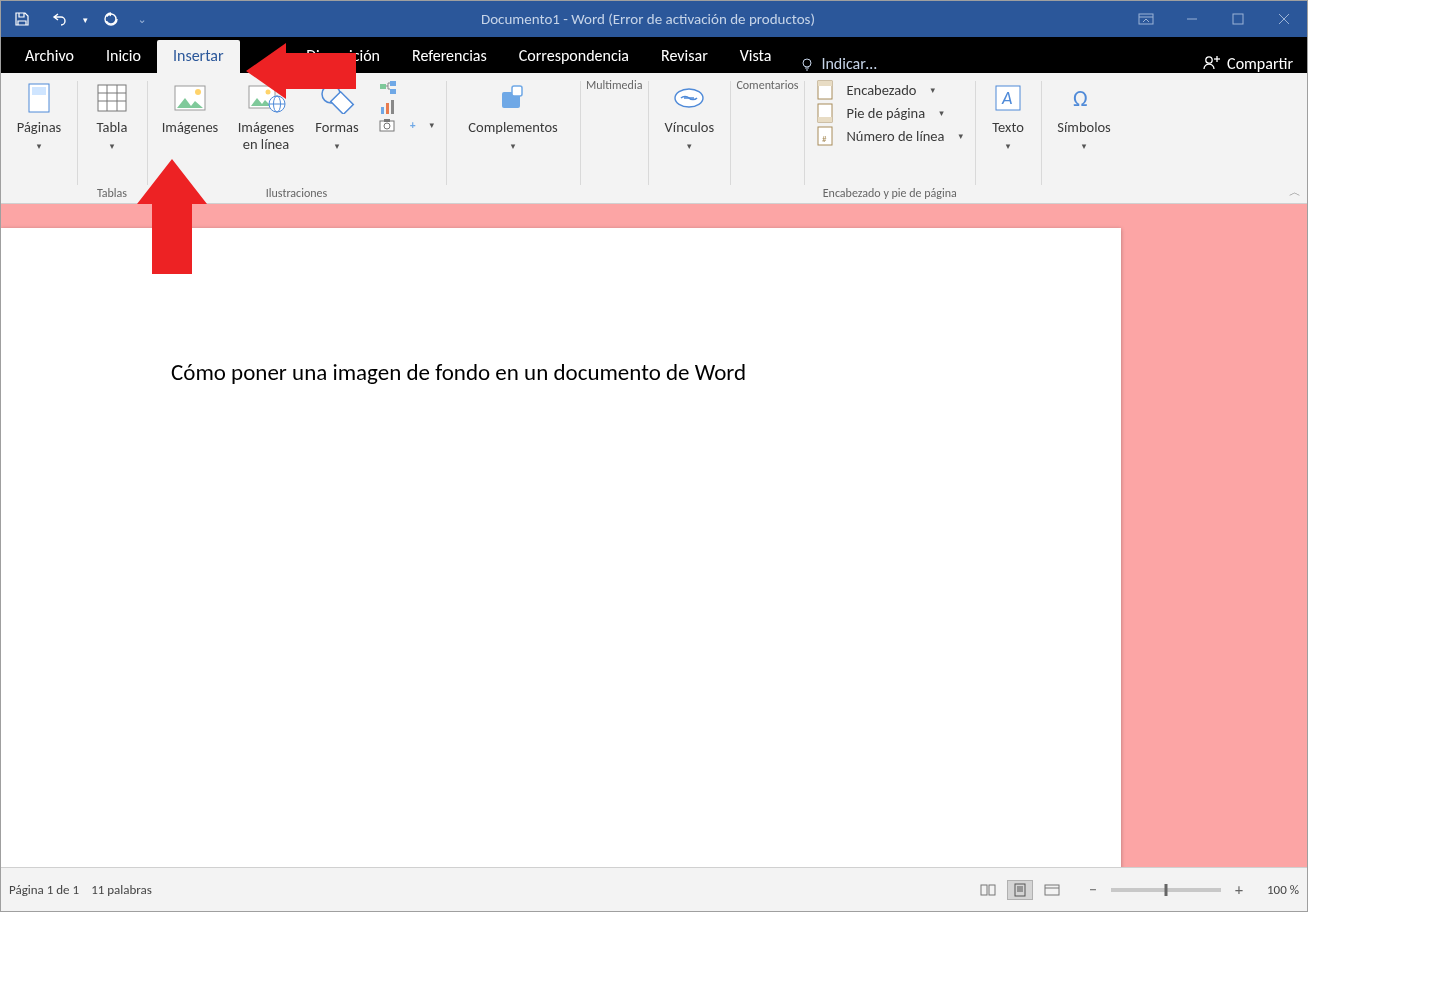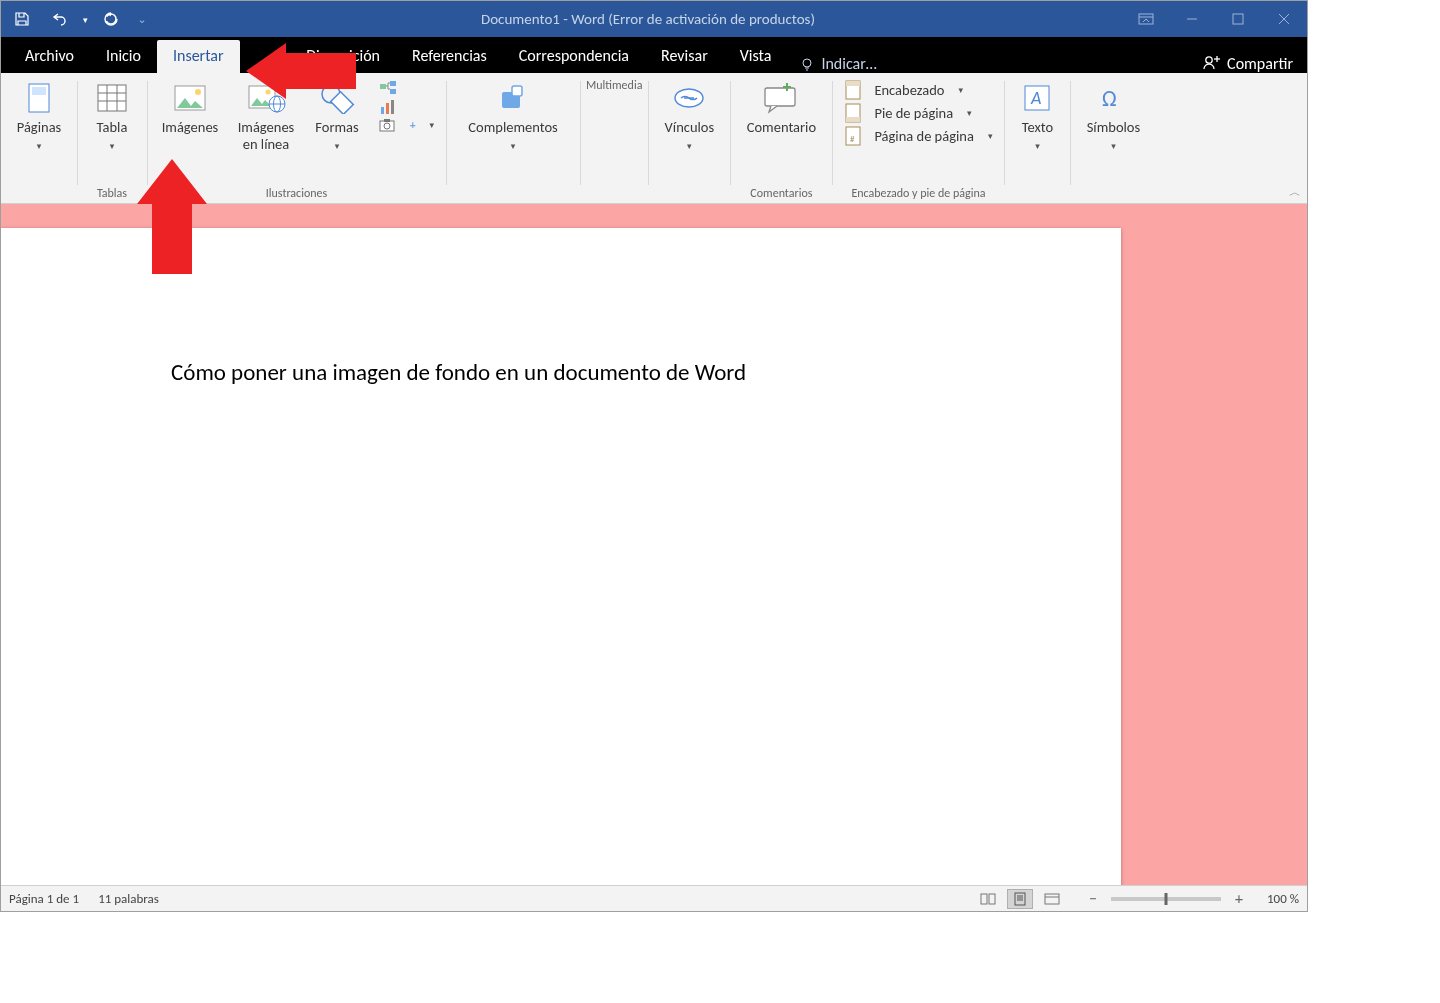--- a/index.html
+++ b/index.html
@@ -31,21 +31,21 @@
   .bigbtn .lbl{min-height:34px}
   .caret{font-size:9px;color:#555;margin-top:-2px}
   .stack{display:flex;flex-direction:column;gap:1px;padding-top:2px}
   .stack-item{display:flex;align-items:center;gap:12px;padding:1px 6px;font-size:14.5px;color:#3a3a3a;white-space:nowrap}
   .stack-item .caret{font-size:9px;margin-left:2px}
   .collapse-chevron{position:absolute;right:6px;bottom:2px;color:#888;font-size:12px}
   
   .docarea{flex:1;background:#fca5a5;overflow:hidden;display:flex;padding-top:24px}
   .page{width:1120px;min-height:1400px;background:#fff;box-shadow:0 1px 4px rgba(0,0,0,.3);padding:130px 170px;box-sizing:border-box;color:#000;font-family:Calibri,Arial,sans-serif;font-size:23px}
   
-  .statusbar{height:25px;background:#f3f3f3;border-top:1px solid #d0d0d0;display:flex;align-items:center;font-size:13px;color:#444;padding:0 8px;gap:19px}
+  .statusbar{height:25px;background:#f3f3f3;border-top:1px solid #d0d0d0;display:flex;align-items:center;font-size:13px;color:#444;padding:9px 8px;gap:12px}
   .statusbar .right{margin-left:auto;display:flex;align-items:center;gap:6px}
   .view-btn{width:24px;height:18px;display:flex;align-items:center;justify-content:center;border:1px solid transparent}
   .view-btn.active{background:#d4d4d4;border-color:#b0b0b0}
   .zoom-track{width:110px;height:4px;background:#c8c8c8;position:relative;margin:0 4px}
   .zoom-thumb{position:absolute;left:50%;top:-4px;width:3px;height:12px;background:#666;transform:translateX(-50%)}
   
   .red-arrow{position:absolute;z-index:50}
   svg{display:block}
 </style>
 </head>
@@ -261,33 +261,20 @@
                 <line x1="12" y1="13" x2="22" y2="13" stroke="#4f8ad8" stroke-width="1.5"></line>
               </svg>
             </div>
           <div class="lbl"><span>Vínculos</span><br><span class="caret">▾</span></div>
         </div>
       </div>
       <div class="group-label"></div>
     </div>
 
     <div class="group">
-      <div class="group-items">
-        <div class="bigbtn wide" style="width:86px">
-          <div class="icon">
-              <svg width="40" height="32">
-                <rect x="4" y="6" width="30" height="18" rx="2" fill="#fff" stroke="#888" stroke-width="1.3"></rect>
-                <path d="M10 24l-2 6 8-6" fill="#fff" stroke="#888" stroke-width="1.3"></path>
-                <line x1="22" y1="5" x2="30" y2="5" stroke="#5fae5f" stroke-width="2"></line>
-                <line x1="26" y1="1" x2="26" y2="9" stroke="#5fae5f" stroke-width="2"></line>
-              </svg>
-            </div>
-          <div class="lbl">Comentario</div>
-        </div>
-      </div>
       <div class="group-label">Comentarios</div>
     </div>
 
     <div class="group">
       <div class="group-items">
         <div class="stack">
           <div class="stack-item">
             <svg width="18" height="20">
                 <rect x="2" y="1" width="14" height="18" fill="#fff" stroke="#a88c5a"></rect>
                 <rect x="2" y="1" width="14" height="5" fill="#e8dcc4"></rect>
@@ -301,21 +288,21 @@
                 <rect x="2" y="14" width="14" height="5" fill="#e8dcc4"></rect>
               </svg>
             <span>Pie de página</span>
               <span class="caret">▾</span>
           </div>
           <div class="stack-item">
             <svg width="18" height="20">
                 <rect x="2" y="1" width="14" height="18" fill="#fff" stroke="#a88c5a"></rect>
                 <text x="6" y="16" font-size="9" fill="#a88c5a">#</text>
               </svg>
-            <span>Página de página</span>
+            <span>Número de línea</span>
               <span class="caret">▾</span>
           </div>
         </div>
       </div>
       <div class="group-label">Encabezado y pie de página</div>
     </div>
 
     <div class="group">
       <div class="group-items">
         <div class="bigbtn" style="width:50px">

